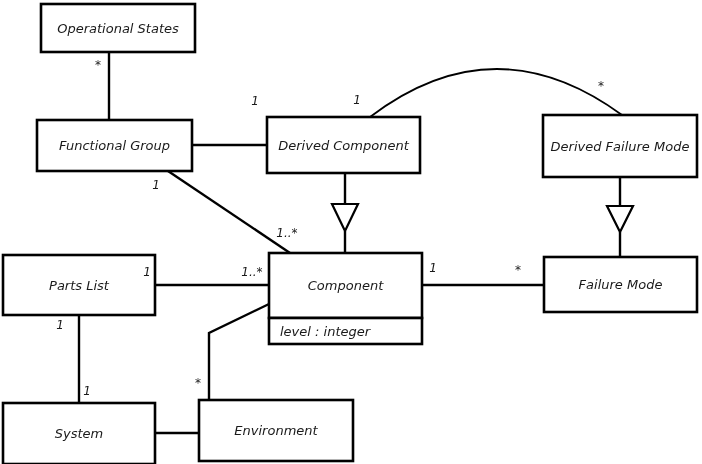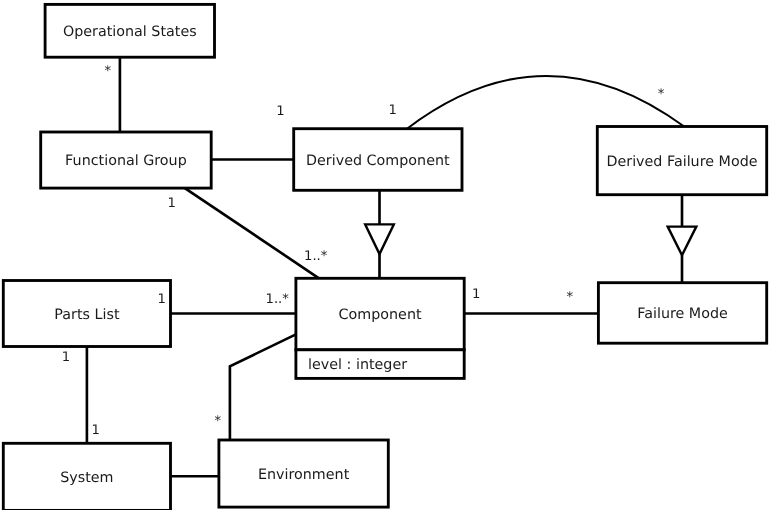--- a/index.html
+++ b/index.html
@@ -7,20 +7,21 @@
     padding: 0;
     background: #ffffff;
   }
   #diagram-root {
     position: relative;
     width: 702px;
     height: 464px;
     background: #ffffff;
     font-family: "DejaVu Sans", sans-serif;
     overflow: hidden;
+    font-style: italic;
   }
   svg.canvas {
     position: absolute;
     top: 0;
     left: 0;
     width: 702px;
     height: 464px;
     display: block;
   }
   .uml-box-rect {

